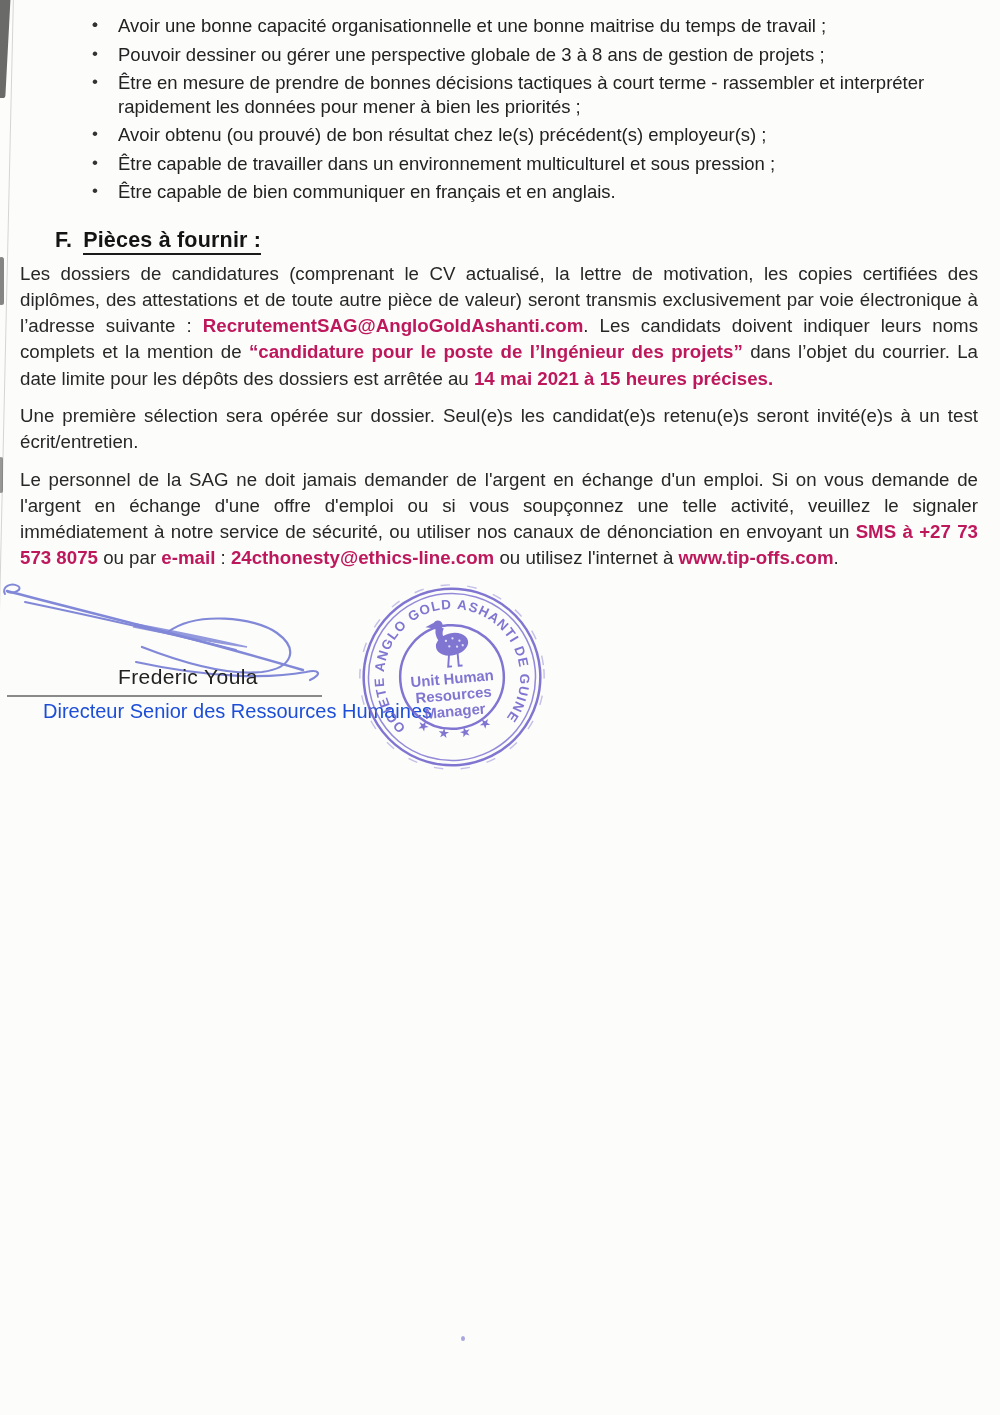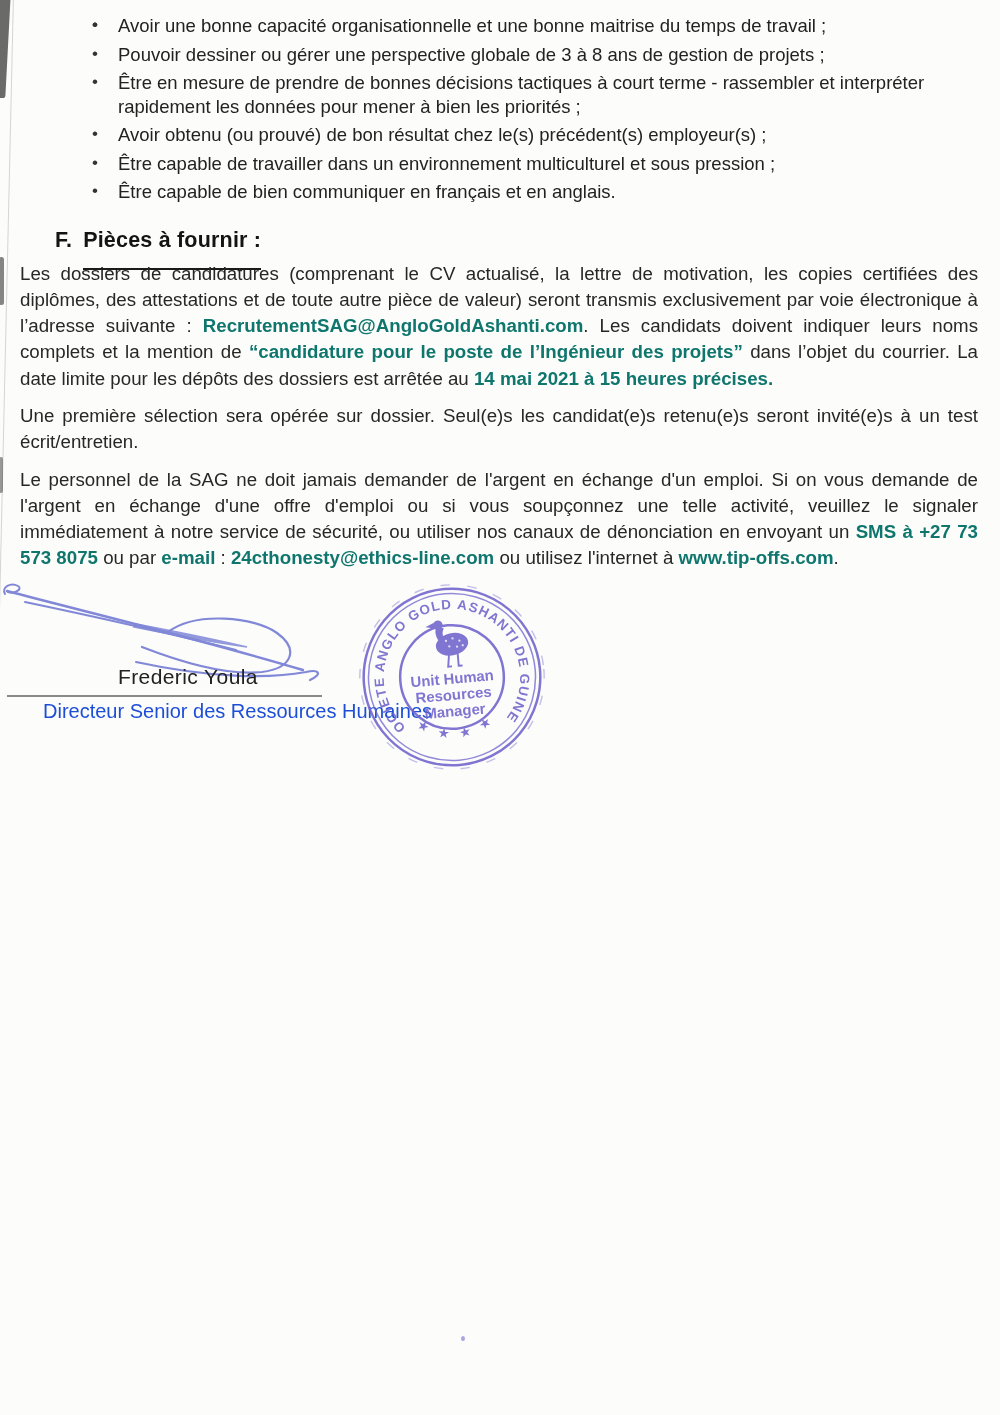--- a/index.html
+++ b/index.html
@@ -19,24 +19,24 @@
   .smudge.s3{left:-1px;top:457px;width:4px;height:36px;opacity:.55;}
   .ink-speck{position:absolute;left:461px;top:1336px;width:4px;height:5px;border-radius:50%;
     background:rgba(100,95,200,.55);}
   
   .content{position:absolute;left:0;top:0;right:0;padding-top:9px;}
   ul.bullet-list{list-style:none;margin:0 0 14px 0;padding:0 38px 0 118px;}
   ul.bullet-list li{position:relative;font-size:18.5px;line-height:23.5px;margin-bottom:5px;color:#222;}
   ul.bullet-list .marker{position:absolute;left:-26px;top:-1px;font-size:17px;color:#333;}
   .heading{margin:24px 0 8px 55px;font-size:21.5px;font-weight:700;color:#141414;letter-spacing:.2px;}
   .heading .letter{display:inline-block;margin-right:11px;}
-  .heading .title{border-bottom:2.5px solid #1a1a1a;padding-bottom:16px;}
+  .heading .title{border-bottom:2.5px solid #1a1a1a;padding-bottom:1px;}
   p.para{margin:0 22px 11px 20px;font-size:18.7px;line-height:26.3px;text-align:justify;color:#272727;}
   p.para.single{text-align:left;margin-top:14px;margin-bottom:0;}
-  p.para b{font-weight:700;color:#0f766e;}
+  p.para b{font-weight:700;color:#be185d;}
   .g-space{margin-top:16px;}
   
   .sig-area{position:relative;height:215px;margin-top:4px;}
   .sig-svg{position:absolute;left:0;top:-2px;}
   .sig-name{position:absolute;left:118px;top:82px;font-size:21px;font-weight:400;color:#222;letter-spacing:.4px;}
   .sig-rule{position:absolute;left:7px;top:112px;width:315px;border-top:2px solid #8a8a8a;}
   .sig-role{position:absolute;left:7px;top:117px;font-size:20px;color:#1d4ed8;margin-left:36px;}
   .stamp-svg{position:absolute;left:356px;top:-2px;transform:rotate(-5deg);opacity:.88;}
 </style>
 </head>

